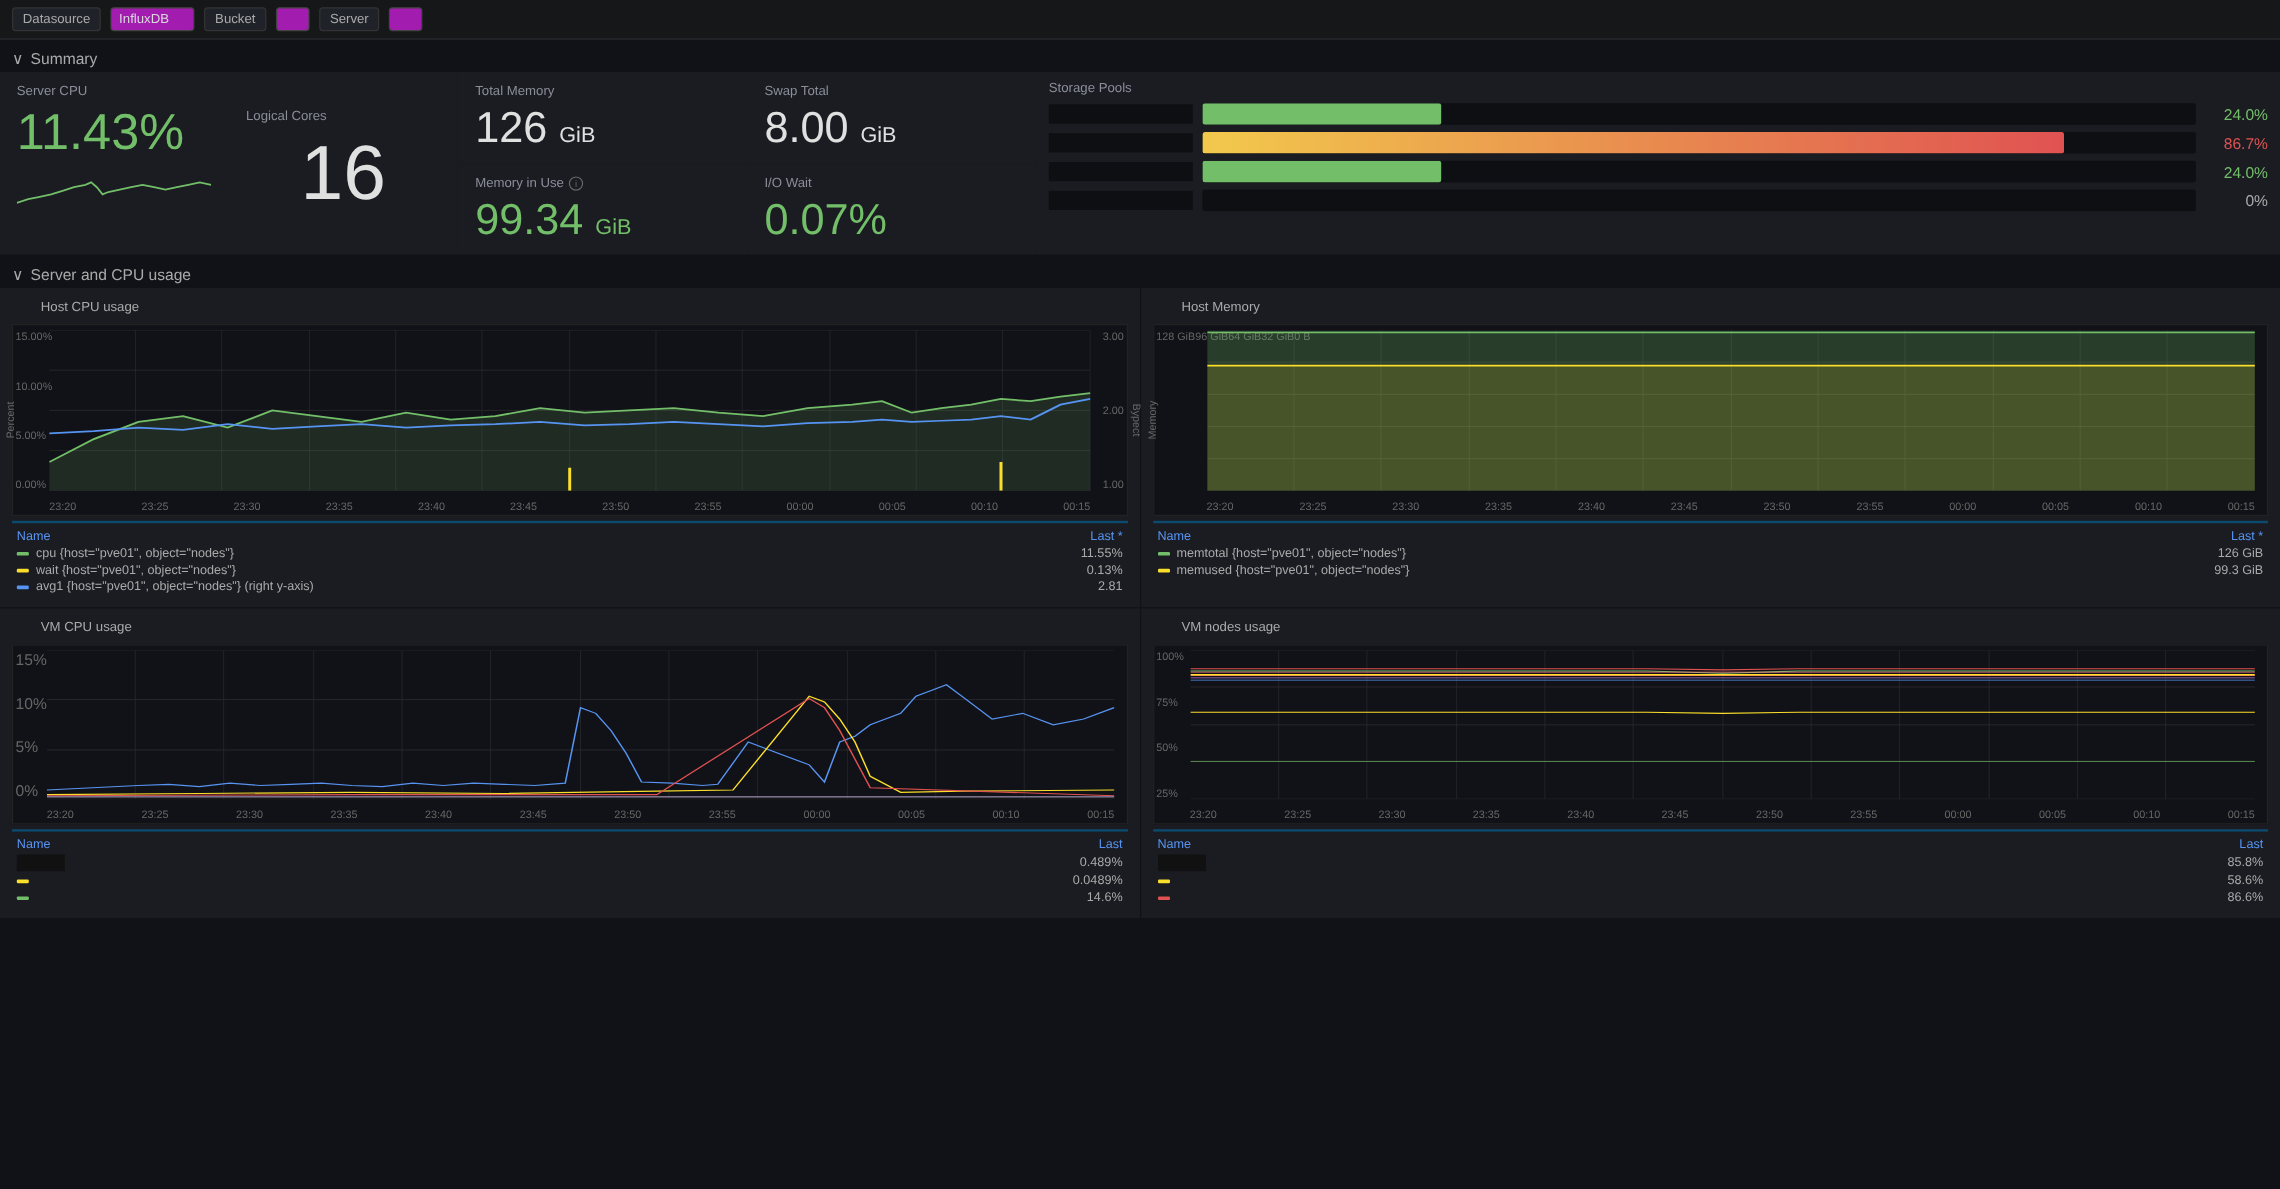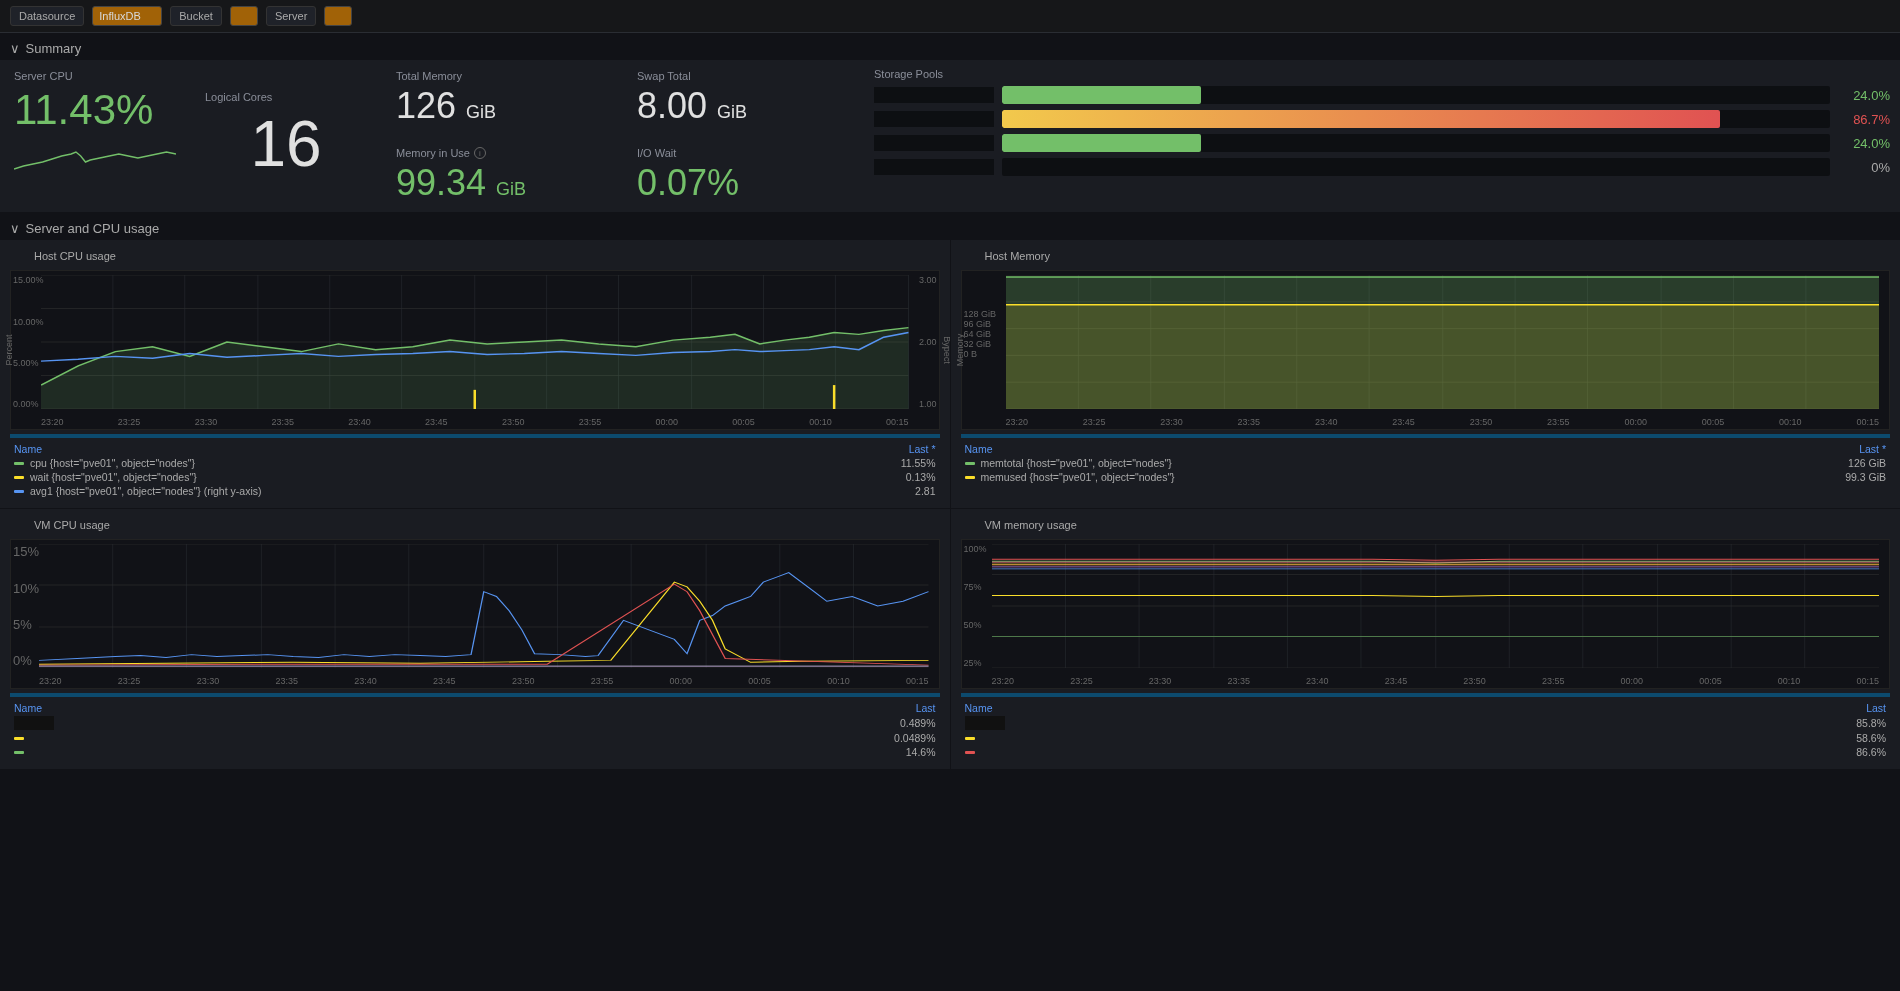--- a/index.html
+++ b/index.html
@@ -21,21 +21,21 @@
     }
     .topbar-label {
       font-size: 11px;
       color: #aaa;
       padding: 3px 8px;
       border-radius: 3px;
       background: #1f2229;
       border: 1px solid #333;
     }
     .topbar select {
-      background: #a16207;
+      background: #a21caf;
       color: #d8d9da;
       border: 1px solid #444;
       border-radius: 3px;
       padding: 3px 20px 3px 6px;
       font-size: 11px;
       appearance: none;
       cursor: pointer;
     }
     
     .section-header {
@@ -142,21 +142,21 @@
       margin-bottom: 8px;
       padding-left: 24px;
     }
     .chart-area {
       position: relative;
       background: #111217;
       border: 1px solid #222;
     }
     .chart-legend {
       margin-top: 4px;
-      border-top: 4px solid #0c4a6e;
+      border-top: 2px solid #0c4a6e;
       padding-top: 4px;
     }
     .legend-row {
       display: flex;
       align-items: center;
       gap: 6px;
       padding: 1px 4px;
       font-size: 10.5px;
       color: #aaa;
     }
@@ -406,21 +406,21 @@
         <span class="legend-val">2.81</span>
       </div>
     </div>
   </div>
 
   <div class="chart-panel">
     <div class="chart-title">Host Memory</div>
     <div class="chart-area" style="height:160px;">
       <div style="position:absolute;left:-18px;top:50%;transform:translateY(-50%) rotate(-90deg);font-size:9px;color:#666;white-space:nowrap;">Memory</div>
 
-      <div style="position:absolute;left:2px;top:4px;bottom:36px;display:flex;flex-direction:column;justify-content:center;font-size:9px;color:#666;">
+      <div style="position:absolute;left:2px;top:4px;bottom:36px;display:flex;justify-content:center;font-size:9px;color:#666;">
         <span>128 GiB</span>
         <span>96 GiB</span>
         <span>64 GiB</span>
         <span>32 GiB</span>
         <span>0 B</span>
       </div>
       <svg viewBox="0 0 700 140" preserveAspectRatio="none" style="position:absolute;left:44px;right:10px;top:4px;bottom:20px;width:calc(100% - 54px);height:calc(100% - 24px);">
 
         <line x1="0" y1="0" x2="700" y2="0" stroke="#333" stroke-width="0.5"></line>
         <line x1="0" y1="28" x2="700" y2="28" stroke="#333" stroke-width="0.5"></line>
@@ -550,21 +550,21 @@
         <span class="legend-val">0.0489%</span>
       </div>
       <div class="legend-row">
         <div class="legend-dot" style="background:#73bf69;"></div>
         <span class="legend-val">14.6%</span>
       </div>
     </div>
   </div>
 
   <div class="chart-panel">
-    <div class="chart-title">VM memory usage</div>
+    <div class="chart-title">VM nodes usage</div>
     <div class="chart-area" style="height:150px;">
 
       <div style="position:absolute;left:2px;top:4px;bottom:20px;display:flex;flex-direction:column;justify-content:space-between;font-size:9px;color:#666;">
         <span>100%</span>
         <span>75%</span>
         <span>50%</span>
         <span>25%</span>
       </div>
       <svg viewBox="0 0 700 130" preserveAspectRatio="none" style="position:absolute;left:30px;right:10px;top:4px;bottom:20px;width:calc(100% - 40px);height:calc(100% - 24px);">
         <line x1="0" y1="0" x2="700" y2="0" stroke="#333" stroke-width="0.5"></line>

